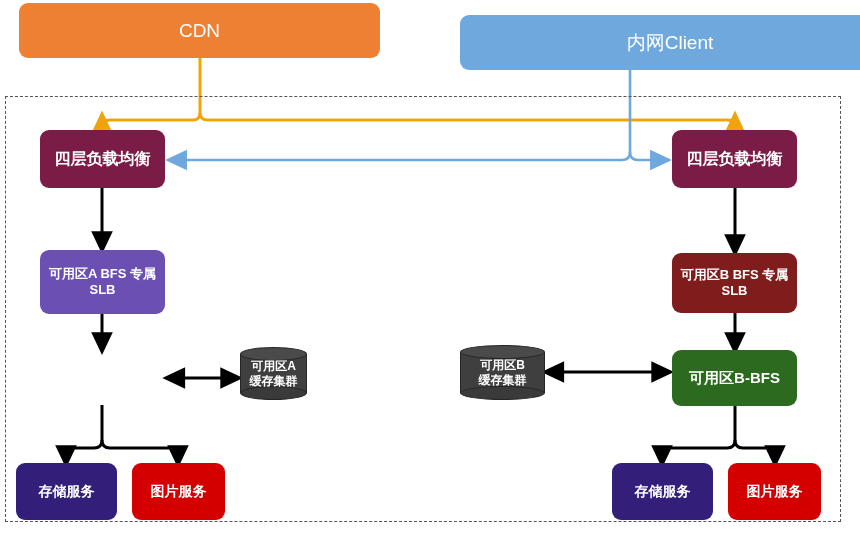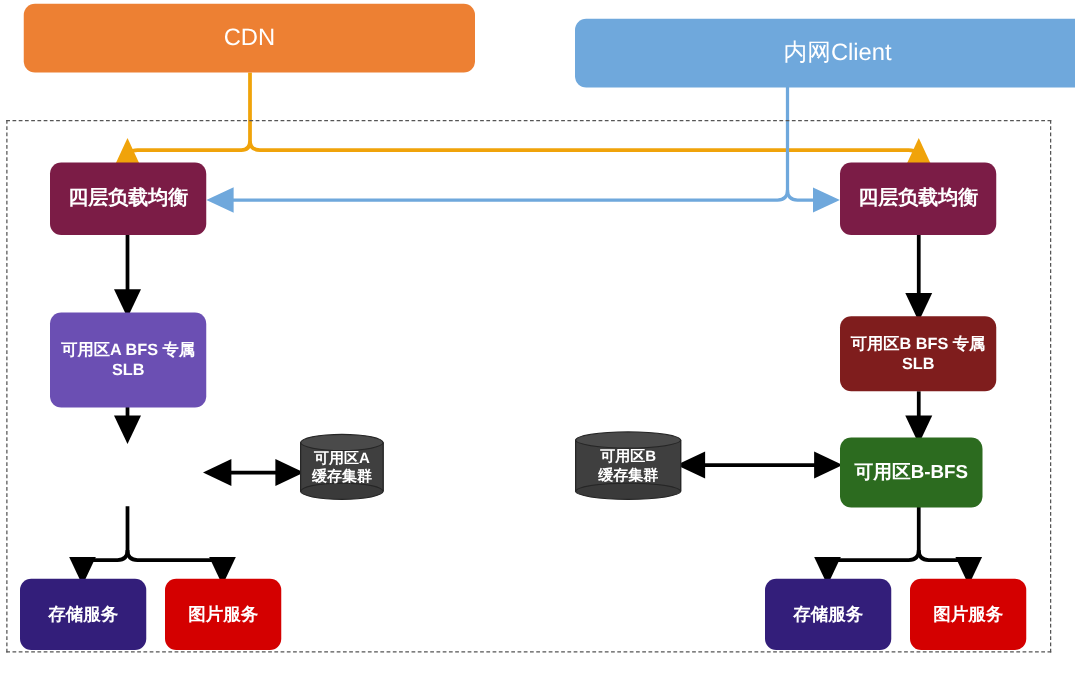--- a/index.html
+++ b/index.html
@@ -157,21 +157,21 @@
   </div>
 
   <div class="node client-node" style="left:460px; top:3px; width:420px; height:55px; background:#6FA8DC;margin-top:12px;">
     <span class="lbl">内网Client</span>
   </div>
 
   <div class="node rounded" style="left:40px; top:130px; width:125px; height:58px; background:#7B1C46; font-size:16px;">
     <span class="lbl">四层负载均衡</span>
   </div>
 
-  <div class="node rounded" style="left:40px; top:250px; width:125px; height:76px; background:#6B4FB3; font-size:13px;">
+  <div class="node rounded" style="left:40px; top:250px; width:125px; height:64px; background:#6B4FB3; font-size:13px;">
     <span class="lbl">可用区A BFS 专属 SLB</span>
   </div>
 
 
   <div class="cyl" style="left:240px; top:347px; width:67px; height:53px;">
     <div class="cyl-body"></div>
     <div class="cyl-bottom"></div>
     <div class="cyl-top"></div>
     <div class="cyl-label">
       <span>
@@ -190,21 +190,21 @@
   </div>
 
   <div class="node rounded" style="left:672px; top:130px; width:125px; height:58px; background:#7B1C46; font-size:16px;">
     <span class="lbl">四层负载均衡</span>
   </div>
 
   <div class="node rounded" style="left:672px; top:253px; width:125px; height:60px; background:#7f1d1d; font-size:13px;">
     <span class="lbl">可用区B BFS 专属 SLB</span>
   </div>
 
-  <div class="node rounded" style="left:672px; top:350px; width:114px; height:56px; background:#2C6B1F; font-size:15px;">
+  <div class="node rounded" style="left:672px; top:350px; width:125px; height:56px; background:#2C6B1F; font-size:15px;">
     <span class="lbl">可用区B-BFS</span>
   </div>
 
   <div class="cyl" style="left:460px; top:345px; width:85px; height:55px;">
     <div class="cyl-body"></div>
     <div class="cyl-bottom"></div>
     <div class="cyl-top"></div>
     <div class="cyl-label">
       <span>
         <span>可用区B</span><br>

